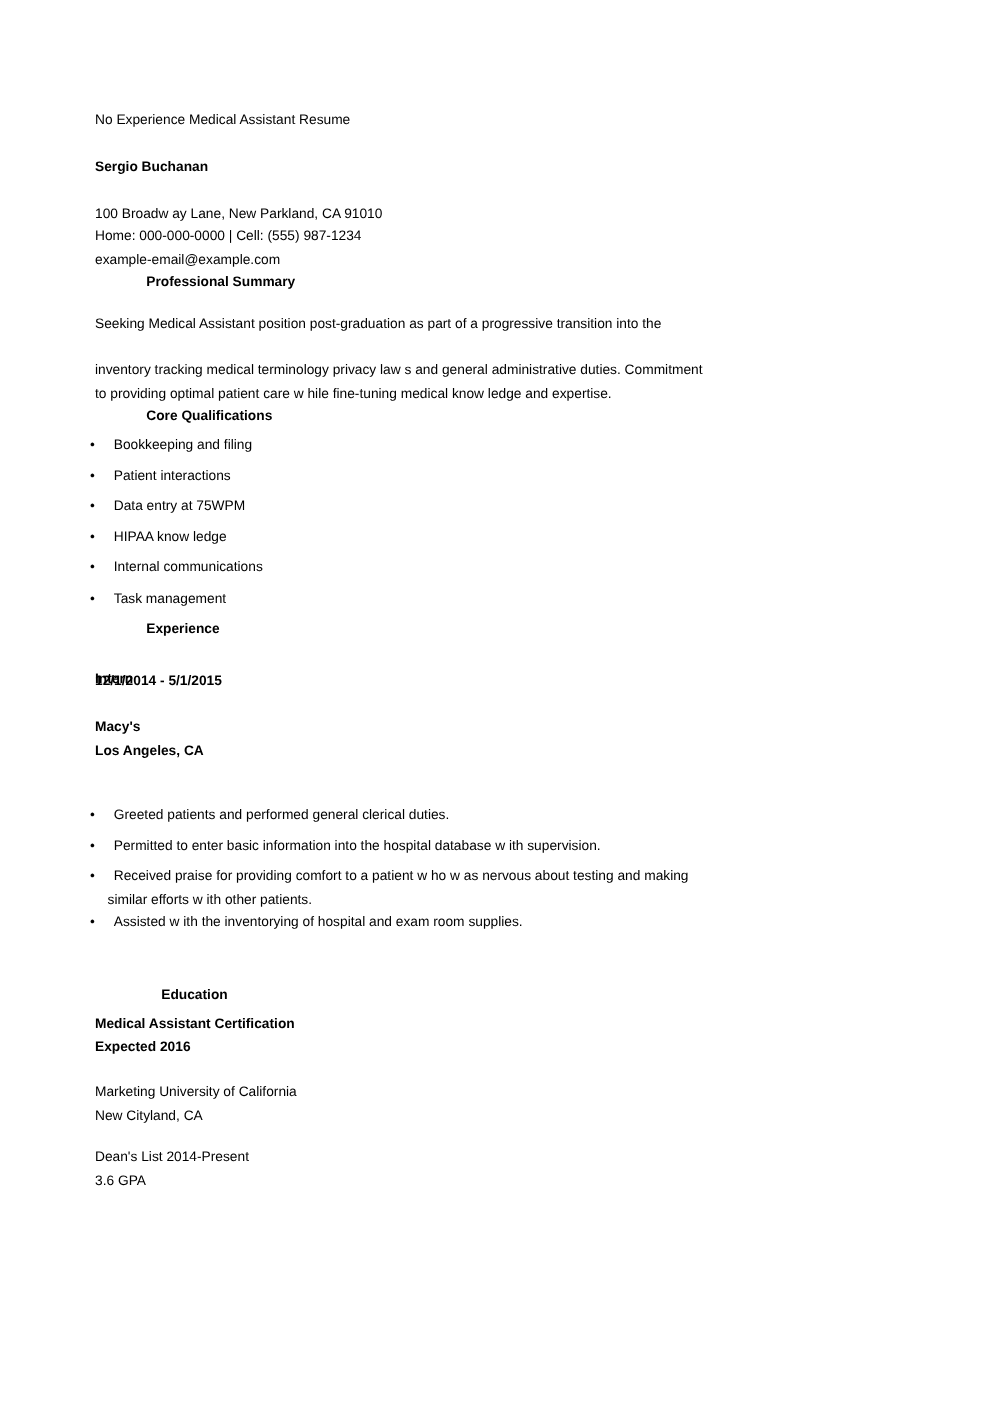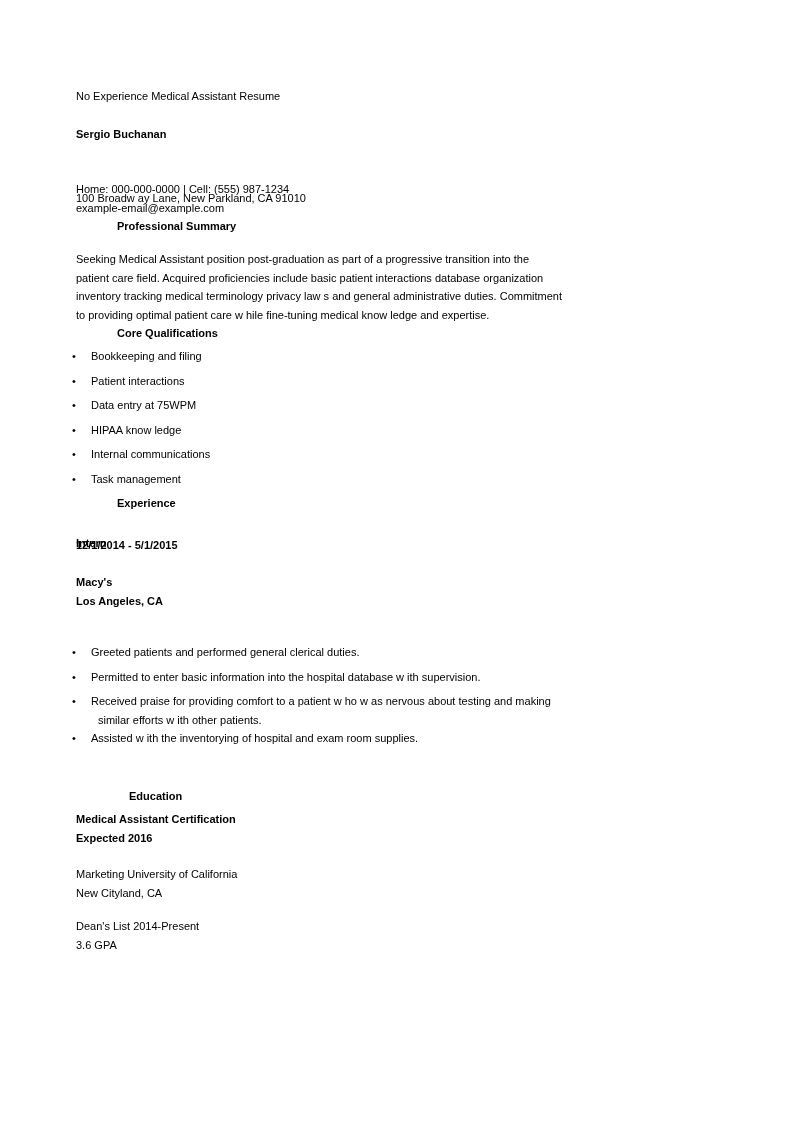--- a/index.html
+++ b/index.html
@@ -53,40 +53,39 @@
       font-size: 11px;
     }
     .bullet-text {
       position: absolute;
       left: 19px;
       top: 0;
       white-space: nowrap;
     }
     .bullet-cont {
       position: absolute;
-      left: 98px;
+      left: 86px;
       white-space: nowrap;
       line-height: 14px;
       font-size: 11px;
     }
   </style>
 </head>
 <body>
 
 <div class="page">
 
   <div class="line center" style="top:89px;">No Experience Medical Assistant Resume</div>
   <div class="line center bold" style="top:127px;">Sergio Buchanan</div>
-  <div class="line center" style="top:164px;margin-top:27px;">100 Broadw ay Lane, New  Parkland, CA 91010</div>
+  <div class="line center" style="top:164px;">100 Broadw ay Lane, New  Parkland, CA 91010</div>
   <div class="line center" style="top:182px;">Home: 000-000-0000 | Cell: (555) 987-1234</div>
   <div class="line center" style="top:201px;">example-email@example.com</div>
 
   <div class="line left heading" style="top:219px;">Professional Summary</div>
   <div class="line left" style="top:252px;">Seeking Medical Assistant position post-graduation as part of a progressive transition into the</div>
-  <div class="line left" style="top:271px;">patient care field. Acquired proficiencies include basic patient interactions database organization</div>
   <div class="line left" style="top:308px;">to providing optimal patient care w hile fine-tuning medical know ledge and expertise.</div>
   <div class="line left" style="top:289px;">inventory tracking medical terminology privacy law s and general administrative duties. Commitment</div>
 
   <div class="line left heading" style="top:326px;">Core Qualifications</div>
 
   <div class="bullet-item" style="top:349px;">
     <span class="bullet-dot">•</span>
     <span class="bullet-text">Bookkeeping and filing</span>
   </div>
   <div class="bullet-item" style="top:374px;">

